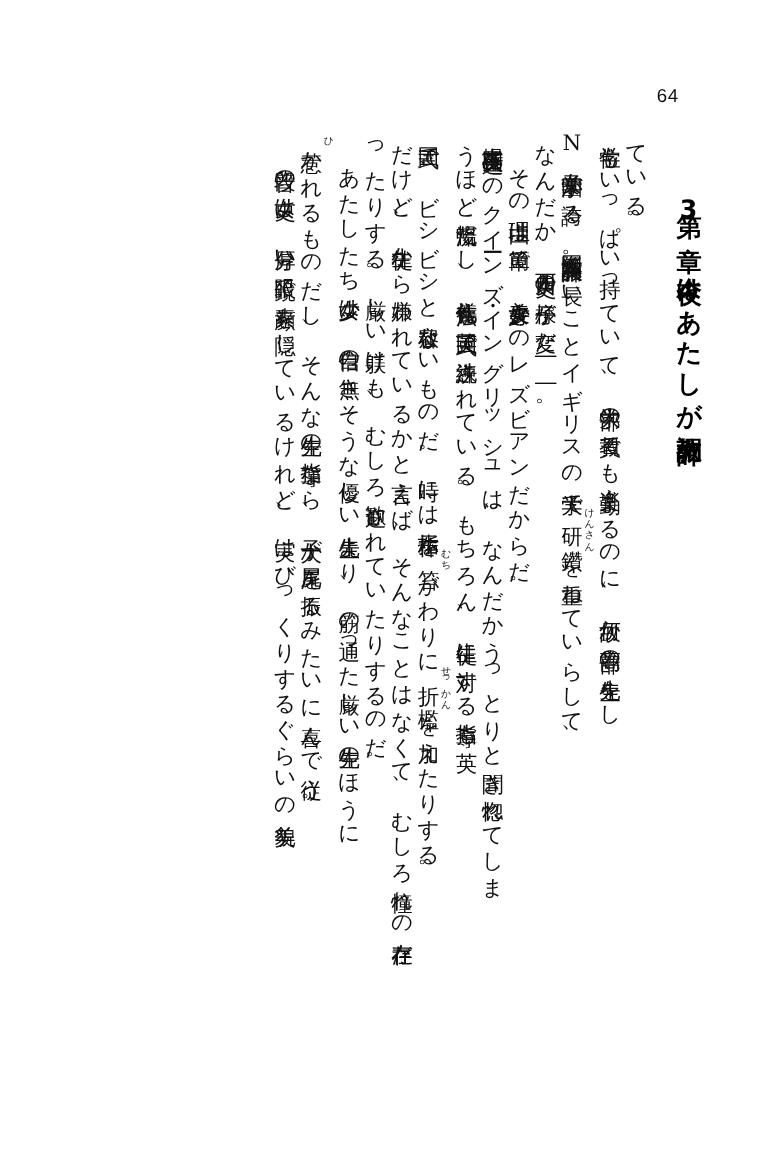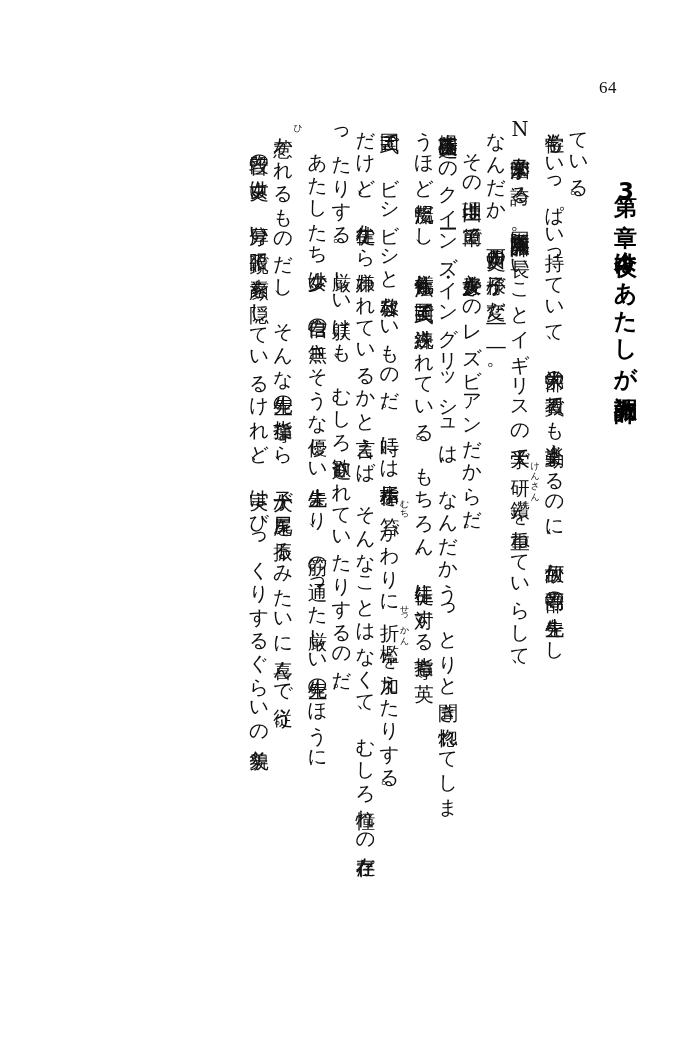--- a/index.html
+++ b/index.html
@@ -21,21 +21,21 @@
     height: 1050px;
     background: #ffffff;
   }
 
   
   .page-number {
     position: absolute;
     top: 78px;
     right: 78px;
     font-size: 17px;
-    font-family: Liberation Serif, serif;
+    font-family: Liberation Sans, sans-serif;
     letter-spacing: 0.5px;
     color: #111111;
   }
 
   
   .text-block {
     position: absolute;
     top: 118px;
     left: 62px;
     right: 58px;

